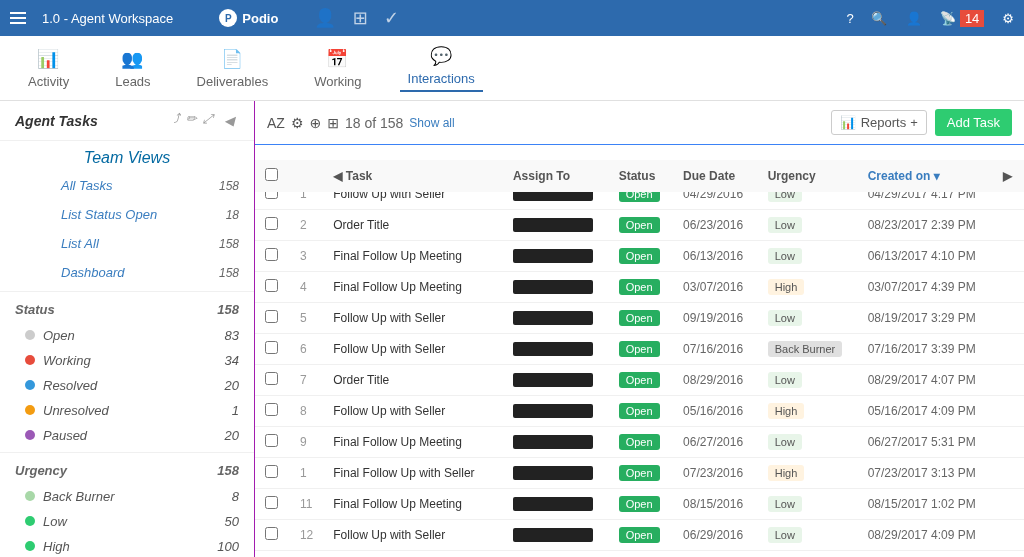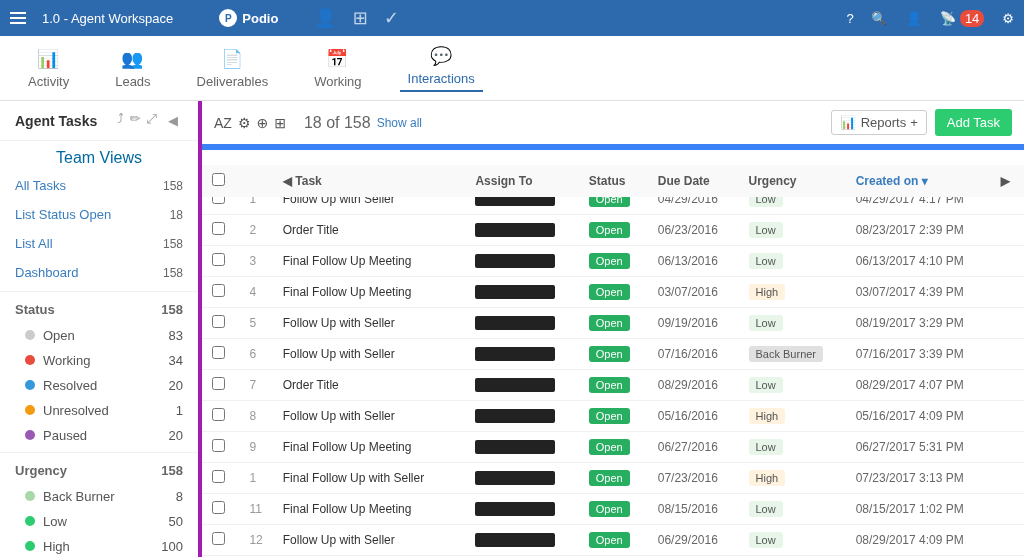--- a/index.html
+++ b/index.html
@@ -14,21 +14,21 @@
       padding: 0 10px;
       color: white;
     }
     .top-nav-left { display: flex; align-items: center; gap: 16px; font-size: 13px; font-weight: 500; }
     .hamburger { display: flex; flex-direction: column; gap: 3px; cursor: pointer; }
     .hamburger span { width: 16px; height: 2px; background: white; display: block; }
     .podio-logo { display: flex; align-items: center; gap: 5px; margin-left: 30px; font-size: 14px; font-weight: bold; color: white; }
     .podio-icon { width: 18px; height: 18px; background: white; border-radius: 50%; display: flex; align-items: center; justify-content: center; color: #2d6aad; font-size: 10px; font-weight: bold; }
     .top-nav-icons { margin-left: auto; display: flex; align-items: center; gap: 18px; color: white; }
     .top-nav-icons span { cursor: pointer; font-size: 13px; }
-    .notif-badge { background: #e74c3c; color: white; border-radius: 8px; padding: 1px 5px; font-size: 10px; }
+    .notif-badge { background: #e74c3c; color: white; border-radius: 0; padding: 1px 5px; font-size: 10px; }
 
     
     .tabs-bar {
       background: white;
       height: 65px;
       display: flex;
       align-items: center;
       padding: 0 20px;
       border-bottom: 1px solid #e0e0e0;
       gap: 30px;
@@ -47,44 +47,46 @@
     .tab-icon { font-size: 18px; }
 
     
     .main-layout {
       display: flex;
       height: calc(557px - 36px - 65px);
     }
 
     
     .sidebar {
-      width: 202px;
+      width: 255px;
       background: white;
-      border-right: 4px solid #a21caf;
+      border-right: 1px solid #a21caf;
       overflow-y: auto;
       flex-shrink: 0;
+      font-style: italic;
     }
     .sidebar-header {
       padding: 10px 15px;
       display: flex;
       align-items: center;
       justify-content: space-between;
       border-bottom: 1px solid #f0f0f0;
     }
     .sidebar-title { font-size: 14px; font-weight: 600; color: #333; }
     .sidebar-actions { display: flex; gap: 6px; color: #999; }
     .sidebar-section-title { font-size: 16px; color: #0369a1; text-align: center; padding: 8px 0 4px; }
     .sidebar-item {
       display: flex;
       justify-content: space-between;
       align-items: center;
       padding: 7px 15px;
       cursor: pointer;
       color: #3a7dbf;
       font-size: 13px;
+      margin-left: 46px;
     }
     .sidebar-item .count { color: #666; font-size: 12px; }
     .sidebar-divider { height: 1px; background: #f0f0f0; margin: 4px 0; }
     .sidebar-category { padding: 6px 15px; display: flex; justify-content: space-between; align-items: center; color: #666; font-size: 12px; font-weight: 600; }
     .sidebar-sub-item {
       display: flex;
       align-items: center;
       justify-content: space-between;
       padding: 5px 15px 5px 25px;
       color: #555;
@@ -108,24 +110,24 @@
       flex-direction: column;
       background: #f5f5f5;
       overflow: hidden;
     }
     .content-toolbar {
       background: white;
       padding: 8px 12px;
       display: flex;
       align-items: center;
       gap: 0;
-      border-bottom: 6px solid #3b82f6;
+      border-bottom: 1px solid #3b82f6;
     }
     .toolbar-icons { display: flex; align-items: center; gap: 6px; color: #666; }
-    .toolbar-count { color: #666; font-size: 16px; margin-left: 12px; }
+    .toolbar-count { color: #666; font-size: 14px; margin-left: 0; }
     .show-all-link { color: #3a7dbf; cursor: pointer; font-size: 12px; }
     .toolbar-right { margin-left: auto; display: flex; align-items: center; gap: 8px; }
     .reports-btn {
       display: flex; align-items: center; gap: 4px;
       border: 1px solid #ccc; background: white; padding: 4px 8px; border-radius: 3px; cursor: pointer; font-size: 12px; color: #555;
     }
     .add-task-btn {
       background: #2ecc71; color: white; border: none; padding: 6px 12px; border-radius: 3px; cursor: pointer; font-size: 13px; font-weight: 500;
     }
 

